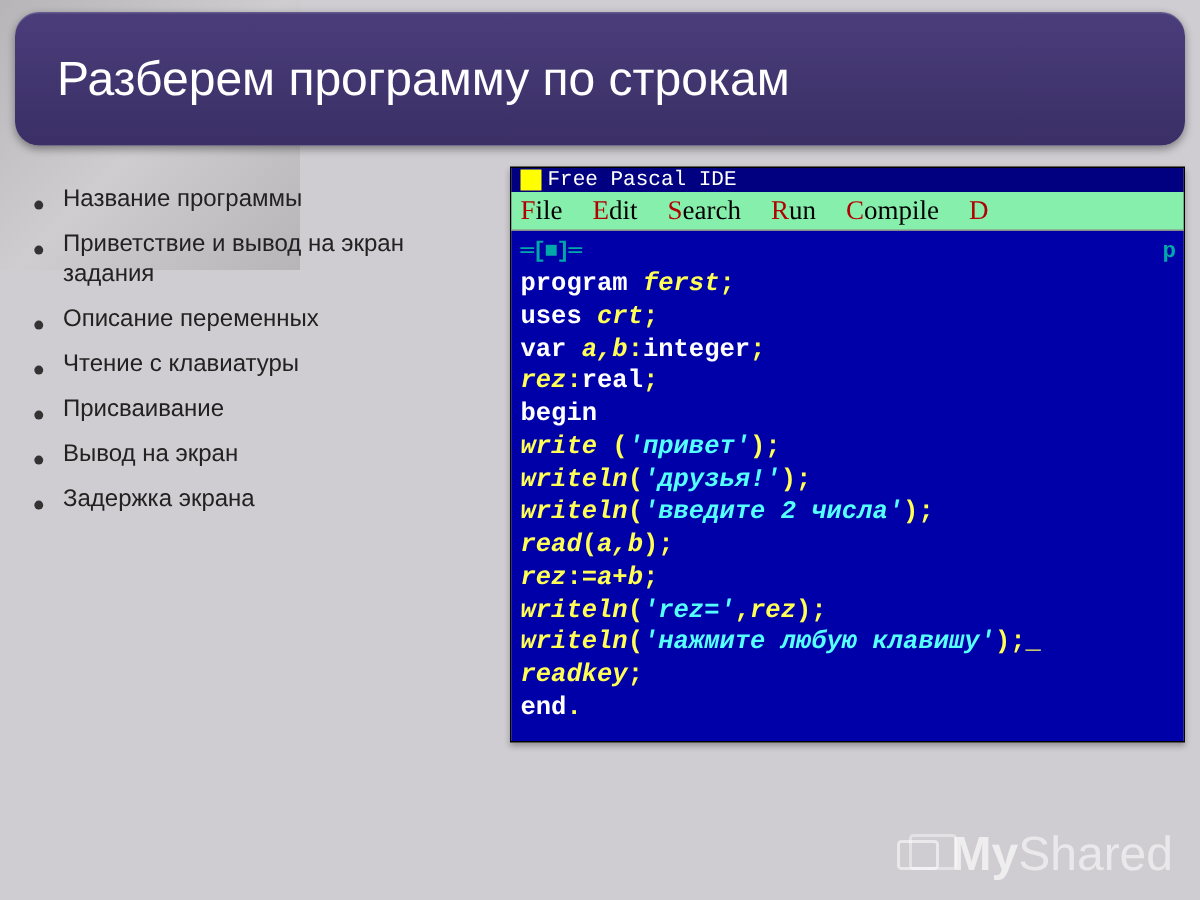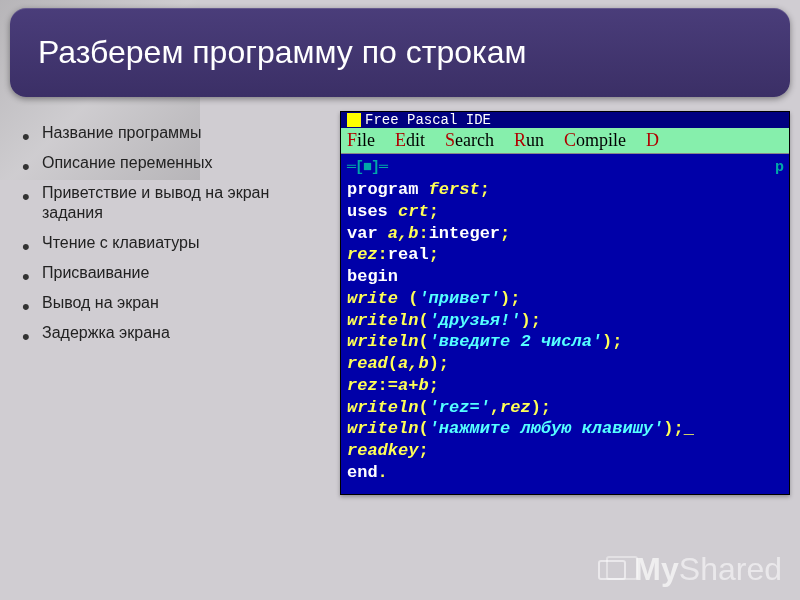--- a/index.html
+++ b/index.html
@@ -158,22 +158,22 @@
 
   <div class="title-bar">
     <h1>Разберем программу по строкам</h1>
   </div>
 
   <div class="content-row">
 
     <div class="bullets">
       <ul>
         <li>Название программы</li>
+        <li>Приветствие и вывод на экран задания</li>
         <li>Описание переменных</li>
-        <li>Приветствие и вывод на экран задания</li>
         <li>Чтение с клавиатуры</li>
         <li>Присваивание</li>
         <li>Вывод на экран</li>
         <li>Задержка экрана</li>
       </ul>
     </div>
 
     <div class="ide-panel">
       <div class="ide-titlebar">
         <span class="icon"></span>

